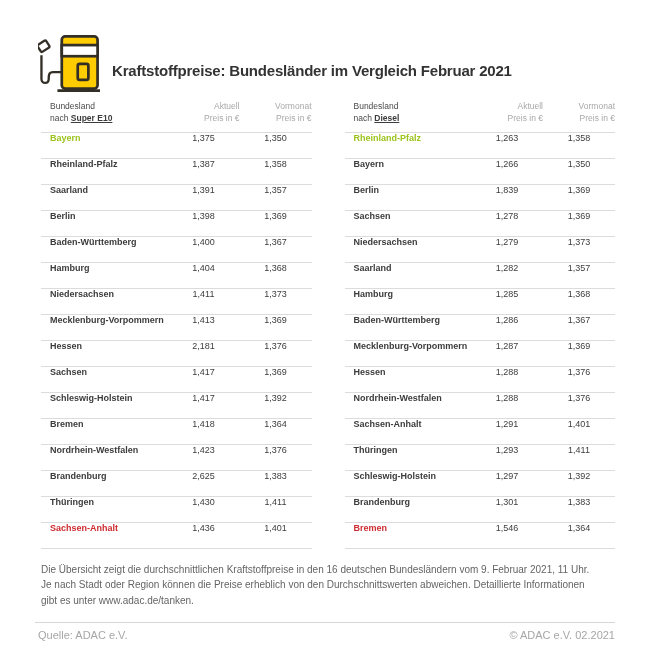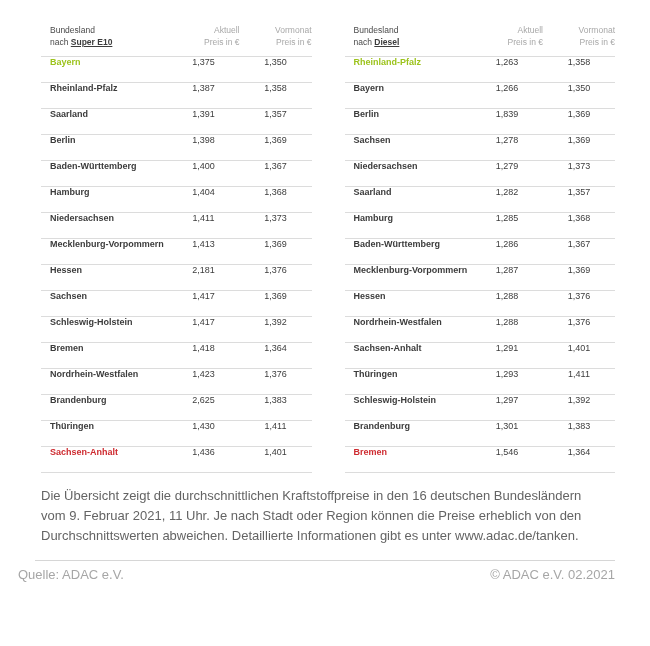--- a/index.html
+++ b/index.html
@@ -10,43 +10,60 @@
   
   .hdr{ display:flex; align-items:center; padding:33px 35px 0 38px; }
   .hdr svg{ flex:0 0 auto; }
   .title{ font-size:15px; font-weight:bold; color:#333; letter-spacing:-0.2px; margin-left:10px; margin-top:14px; }
 
   
   .pump-yellow{ fill:var(--adac-yellow,#FFCC00); }
   .pump-stroke{ stroke:#332f26; }
 
   
-  .tables{ display:flex; gap:33px; padding:0 35px 0 41px; margin-top:25px; }
+  .tables{ display:flex; gap:33px; padding:0 35px 0 41px; margin-top:8px; }
   .tbl{ flex:1 1 0; min-width:0; }
   .thead{ display:flex; align-items:flex-end; padding-bottom:7px; border-bottom:1px solid #dcdcdc; font-size:8.5px; line-height:1.4; }
   .th-name{ flex:1; color:#4a4a4a; padding-left:9px; }
   .th-name b{ color:#3c3c3c;text-decoration:underline; }
   .th-num{ width:72px; text-align:right; color:#a8a8a8; }
 
   .row{ display:flex; align-items:flex-start; height:26px; border-bottom:1px solid #dcdcdc; }
   .cell-name{ flex:1; font-size:9px; font-weight:bold; color:#3c3c3c; padding-left:9px; white-space:nowrap; }
   .cell-num{ width:72px; text-align:center; font-size:9px; color:#3c3c3c; }
   .row.hl-green .cell-name{ color:var(--green-cheapest,#9cc31c); }
   .row.hl-red .cell-name{ color:var(--red-most-expensive,#ce2b30); }
 
   
-  .footnote{ margin:13px 35px 0 41px; font-size:13px; line-height:1.55; color:#646464; max-width:560px; }
+  .footnote{ margin:13px 35px 0 41px; font-size:10px; line-height:1.55; color:#646464; max-width:560px; }
   .divider{ border:none; border-top:1px solid #d6d6d6; margin:14px 35px 0 35px; }
-  .footer{ display:flex; justify-content:space-between; padding:6px 35px 0 18px; font-size:13px; color:#a6a6a6; }
+  .footer{ display:flex; justify-content:space-between; padding:6px 35px 0 38px; font-size:11px; color:#a6a6a6; }
 </style>
 </head>
 <body>
 
 <div class="page">
 
+  <div class="hdr">
+    <svg width="64" height="60" viewBox="0 0 66 62" aria-hidden="true">
+
+      <path class="pump-stroke" d="M20 59.5 H64" fill="none" stroke-width="3"></path>
+
+      <path class="pump-stroke" d="M25 40.5 H15.5 C11 40.5 11 44 11 47.5 C11 53 3.5 53 3.5 47.5 V23" fill="none" stroke-width="2.4"></path>
+
+      <rect class="pump-stroke" x="0.5" y="9.5" width="10.5" height="8.5" rx="1.5" fill="#ffffff" stroke-width="2.4" transform="rotate(-33 5.5 14)"></rect>
+
+      <rect class="pump-yellow pump-stroke" x="24.5" y="3.5" width="37" height="54" rx="3.5" stroke-width="2.8"></rect>
+
+      <rect class="pump-stroke" x="24.5" y="12.5" width="37" height="11.5" fill="#ffffff" stroke-width="2.8"></rect>
+
+      <rect class="pump-yellow pump-stroke" x="41" y="32" width="11" height="16.5" rx="2" stroke-width="2.8"></rect>
+    </svg>
+    <h1 class="title">Kraftstoffpreise: Bundesländer im Vergleich Februar 2021</h1>
+  </div>
 
   <div class="tables">
 
     <section class="tbl">
       <div class="thead">
         <div class="th-name">
           <span>Bundesland</span><br>
           <span>nach </span><b>Super E10</b>
         </div>
         <div class="th-num">

